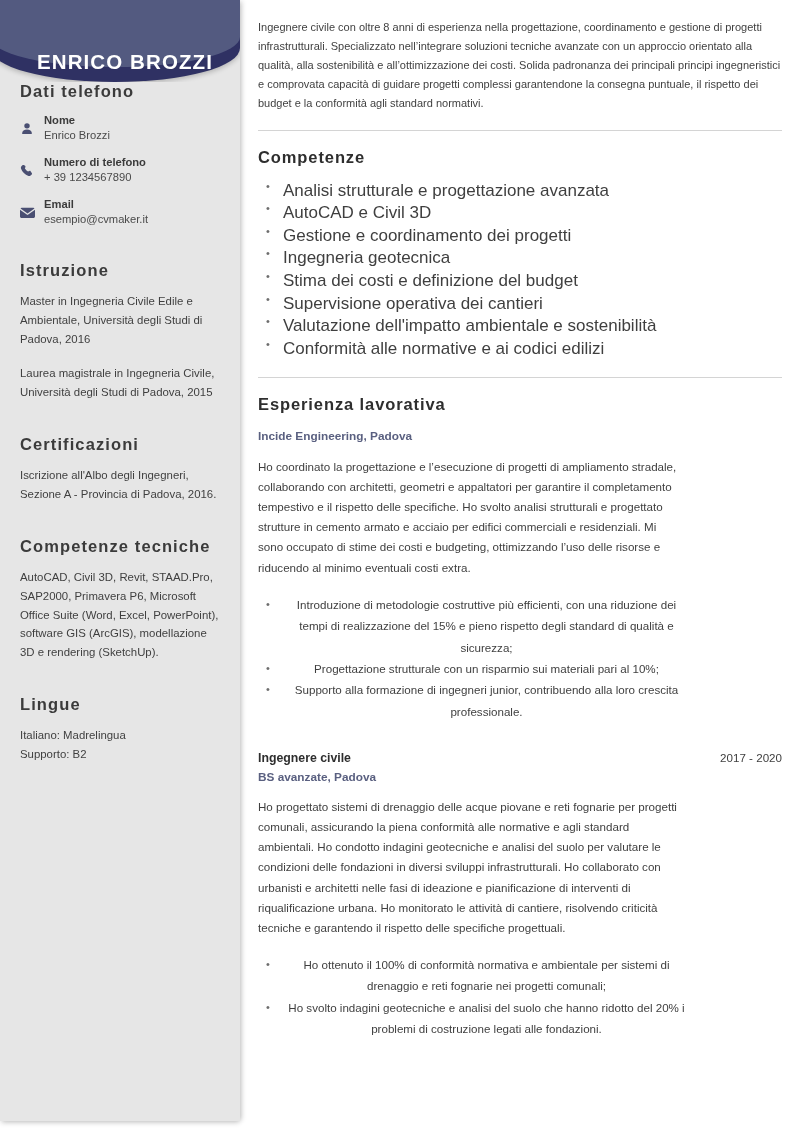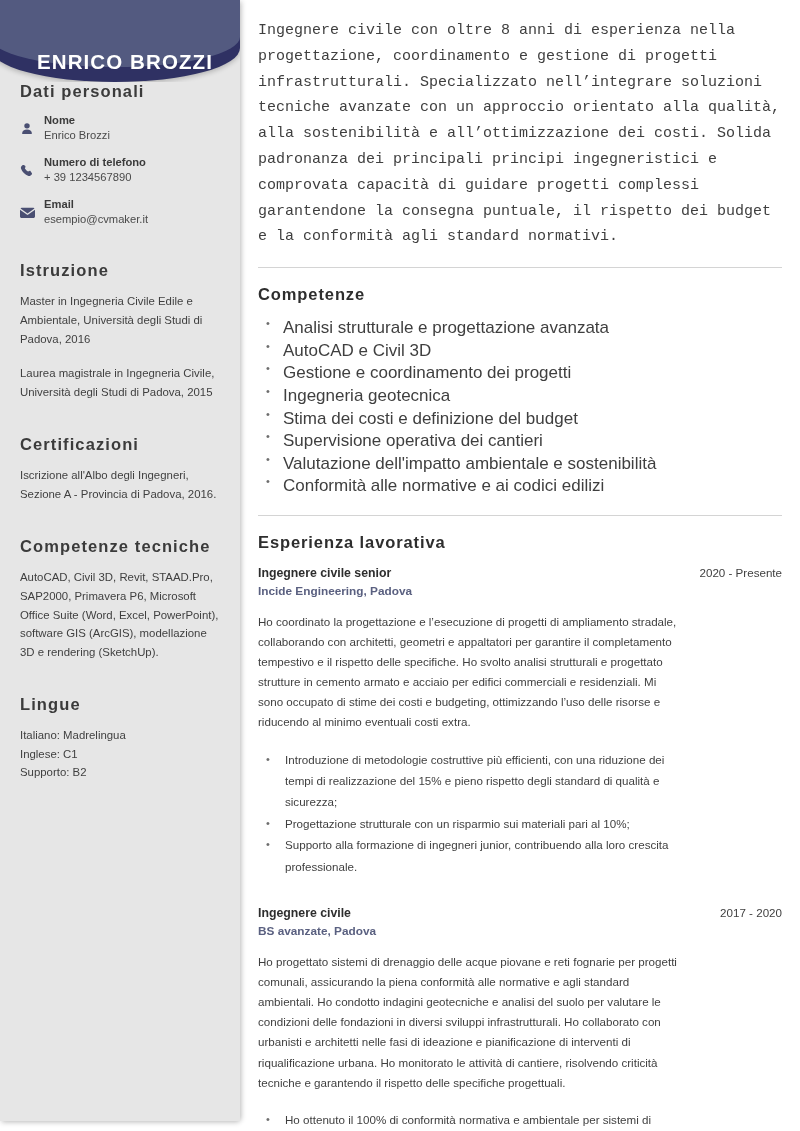--- a/index.html
+++ b/index.html
@@ -134,25 +134,24 @@
   }
 
   
   #main {
     position: absolute;
     left: 258px; top: 0;
     width: 524px;
     padding-top: 18px;
   }
   .main-para {
-    font-size: 15px;
+    font-size: 11px;
     color: #3f3f3f;
     line-height: 1.72;
     margin: 0;
-    font-family: Liberation Mono, monospace;
   }
   .divider {
     height: 1px;
     background: #d4d4d4;
     margin: 17px 0 0 0;
   }
   .main-sec { margin-top: 0; }
   .main-sec-title {
     font-size: 16.5px;
     color: #2e2e2e;
@@ -212,20 +211,21 @@
     color: #3f3f3f;
     line-height: 1.74;
     width: 420px;
     margin: 0;
   }
   ul.achv {
     margin: 16px 12px 0 0;
     padding: 0;
     list-style: none;
     width: 430px;
+    text-align: center;
   }
   ul.achv li {
     position: relative;
     padding-left: 27px;
     font-size: 11.6px;
     color: #3f3f3f;
     line-height: 1.85;
     margin-bottom: 0;
   }
   ul.achv li::before {
@@ -245,21 +245,21 @@
 
     <div id="banner">
       <div class="banner-layer banner-dark"></div>
       <div class="banner-layer banner-light"></div>
     </div>
     <div id="banner-title">ENRICO BROZZI</div>
 
     <div id="side-body">
 
       <section class="side-sec">
-        <h2 class="side-sec-title">Dati personali</h2>
+        <h2 class="side-sec-title">Dati telefono</h2>
 
         <div class="contact-row">
           <span class="contact-icon">
             <svg width="14" height="14" viewBox="0 0 16 16" fill="currentColor">
                 <circle cx="8" cy="4.4" r="3.1"></circle>
                 <path d="M8 8.6c-3.1 0-5.6 1.9-5.6 4.2 0 .6.4 1 1 1h9.2c.6 0 1-.4 1-1 0-2.3-2.5-4.2-5.6-4.2z"></path>
               </svg>
           </span>
           <span class="contact-txt">
             <div class="contact-label">Nome</div>
@@ -306,21 +306,20 @@
       </section>
 
       <section class="side-sec pad-top">
         <h2 class="side-sec-title">Competenze tecniche</h2>
         <p class="side-para">AutoCAD, Civil 3D, Revit, STAAD.Pro, SAP2000, Primavera P6, Microsoft Office Suite (Word, Excel, PowerPoint), software GIS (ArcGIS), modellazione 3D e rendering (SketchUp).</p>
       </section>
 
       <section class="side-sec pad-top">
         <h2 class="side-sec-title">Lingue</h2>
         <div class="side-line">Italiano: Madrelingua</div>
-        <div class="side-line">Inglese: C1</div>
         <div class="side-line">Supporto: B2</div>
       </section>
 
     </div>
   </aside>
 
   <main id="main">
 
     <p class="main-para">Ingegnere civile con oltre 8 anni di esperienza nella progettazione, coordinamento e gestione di progetti infrastrutturali. Specializzato nell’integrare soluzioni tecniche avanzate con un approccio orientato alla qualità, alla sostenibilità e all’ottimizzazione dei costi. Solida padronanza dei principali principi ingegneristici e comprovata capacità di guidare progetti complessi garantendone la consegna puntuale, il rispetto dei budget e la conformità agli standard normativi.</p>
 
@@ -339,24 +338,20 @@
         <li>Conformità alle normative e ai codici edilizi</li>
       </ul>
     </section>
 
     <div class="divider"></div>
 
     <section class="main-sec">
       <h2 class="main-sec-title">Esperienza lavorativa</h2>
 
       <article class="job">
-        <div class="job-head">
-          <span class="job-title">Ingegnere civile senior</span>
-          <span class="job-date">2020 - Presente</span>
-        </div>
         <div class="job-company">Incide Engineering, Padova</div>
         <p class="job-desc">Ho coordinato la progettazione e l’esecuzione di progetti di ampliamento stradale, collaborando con architetti, geometri e appaltatori per garantire il completamento tempestivo e il rispetto delle specifiche. Ho svolto analisi strutturali e progettato strutture in cemento armato e acciaio per edifici commerciali e residenziali. Mi sono occupato di stime dei costi e budgeting, ottimizzando l’uso delle risorse e riducendo al minimo eventuali costi extra.</p>
         <ul class="achv">
           <li>Introduzione di metodologie costruttive più efficienti, con una riduzione dei tempi di realizzazione del 15% e pieno rispetto degli standard di qualità e sicurezza;</li>
           <li>Progettazione strutturale con un risparmio sui materiali pari al 10%;</li>
           <li>Supporto alla formazione di ingegneri junior, contribuendo alla loro crescita professionale.</li>
         </ul>
       </article>
 
       <article class="job">

